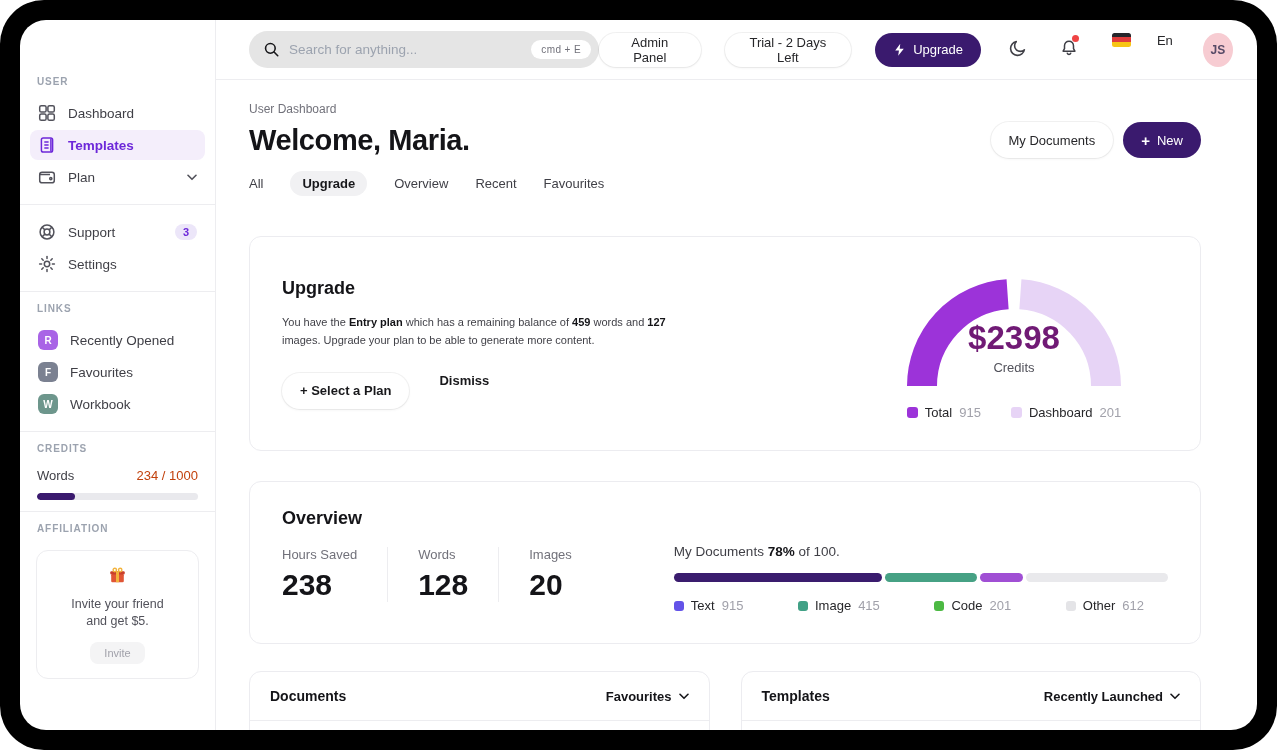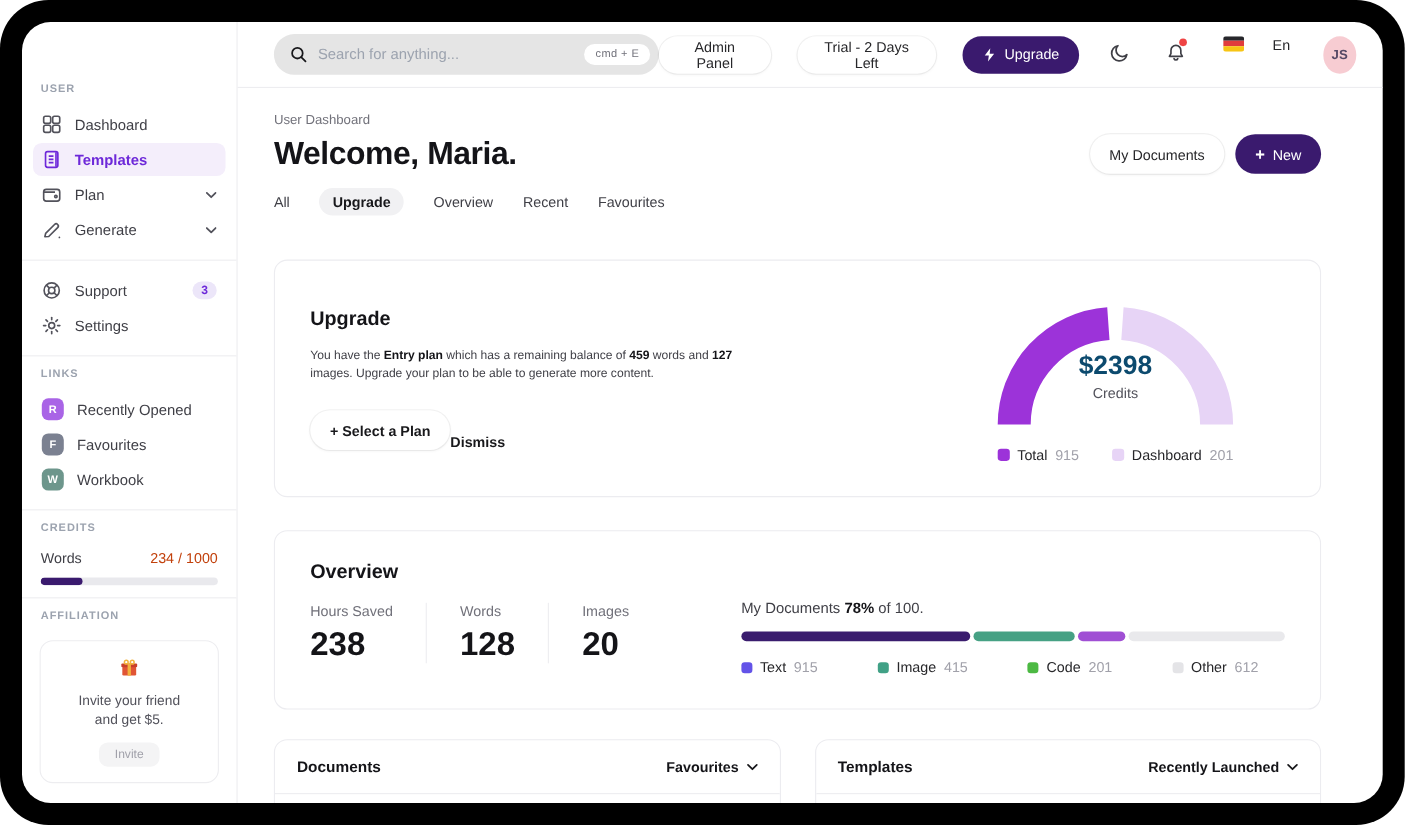--- a/index.html
+++ b/index.html
@@ -78,29 +78,29 @@
   .tab { font-size: 13px; color: #3f3f46; font-weight: 500; cursor: pointer; }
   .tab.active { background: #f1f1f3; border-radius: 14px; padding: 5px 12px; color: #18181b; font-weight: 600; }
 
   .card { border: 1px solid #ececf0; border-radius: 12px; background: #fff; }
   .upgrade-card { margin-top: 40px; padding: 30px 40px 30px 32px; display: flex;
     align-items: center; justify-content: space-between; }
   .upgrade-left { max-width: 440px; }
   h2.card-title { font-size: 18px; font-weight: 700; color: #141418; }
   .upgrade-body { margin-top: 15px; font-size: 11px; line-height: 1.58; color: #3f3f46; width: 425px; }
   .upgrade-body b { color: #141418; }
-  .upgrade-actions { margin-top: 24px; display: flex; align-items: flex-end; }
+  .upgrade-actions { margin-top: 24px; display: flex; align-items: flex-start; gap: 30px; }
   .select-plan { font-weight: 600; color: #18181b; }
   .dismiss { background: none; border: none; font-size: 13px; font-weight: 600;
     color: #18181b; cursor: pointer; font-family: inherit; }
 
   .gauge-wrap { width: 240px; margin-right: 26px; text-align: center; }
   .gauge { position: relative; width: 220px; margin: 0 auto; }
   .gauge-center { position: absolute; left: 0; right: 0; top: 52px; }
-  .gauge-value { font-size: 24px; font-weight: 800; color: #0c4a6e; }
+  .gauge-value { font-size: 33px; font-weight: 800; color: #701a75; }
   .gauge-label { font-size: 13px; color: #52525b; margin-top: 3px; }
   .legend { display: flex; justify-content: center; gap: 30px; margin-top: 10px; }
   .legend-item { display: flex; align-items: center; gap: 7px; font-size: 13px; }
   .legend-sq { width: 11px; height: 11px; border-radius: 3px; }
   .legend-name { color: #27272a; font-weight: 500; }
   .legend-val { color: #a1a1aa; }
 
   .overview-card { margin-top: 30px; padding: 26px 32px 30px; display: flex; }
   .stats-row { display: flex; margin-top: 18px; }
   .stat { padding-right: 30px; }
@@ -168,34 +168,20 @@
             </svg>
       </span>
       <span>Plan</span>
       <span class="chev">
         <svg width="10" height="7" viewBox="0 0 10 7" fill="none" stroke="#52525b" stroke-width="1.6" stroke-linecap="round" stroke-linejoin="round">
               <path d="M1 1.3 L5 5.3 L9 1.3"></path>
             </svg>
       </span>
     </div>
 
-    <div class="side-item">
-      <span class="ic">
-        <svg width="18" height="18" viewBox="0 0 18 18" fill="none" stroke-width="1.5" stroke-linejoin="round">
-              <path d="M2.8 15.2 L3.5 12.2 L11.6 4.1 A1.95 1.95 0 0 1 14.4 6.9 L6.3 15 L2.8 15.2 Z"></path>
-              <circle cx="16" cy="15.9" r="0.8" fill="#52525b" stroke="none"></circle>
-            </svg>
-      </span>
-      <span>Generate</span>
-      <span class="chev">
-        <svg width="10" height="7" viewBox="0 0 10 7" fill="none" stroke="#52525b" stroke-width="1.6" stroke-linecap="round" stroke-linejoin="round">
-              <path d="M1 1.3 L5 5.3 L9 1.3"></path>
-            </svg>
-      </span>
-    </div>
 
     <div class="side-div"></div>
 
     <div class="side-item">
       <span class="ic">
         <svg width="18" height="18" viewBox="0 0 18 18" fill="none" stroke-width="1.5">
               <circle cx="9" cy="9" r="6.9"></circle>
               <circle cx="9" cy="9" r="2.9"></circle>
               <line x1="4.2" y1="4.2" x2="6.9" y2="6.9"></line>
               <line x1="13.8" y1="4.2" x2="11.1" y2="6.9"></line>

